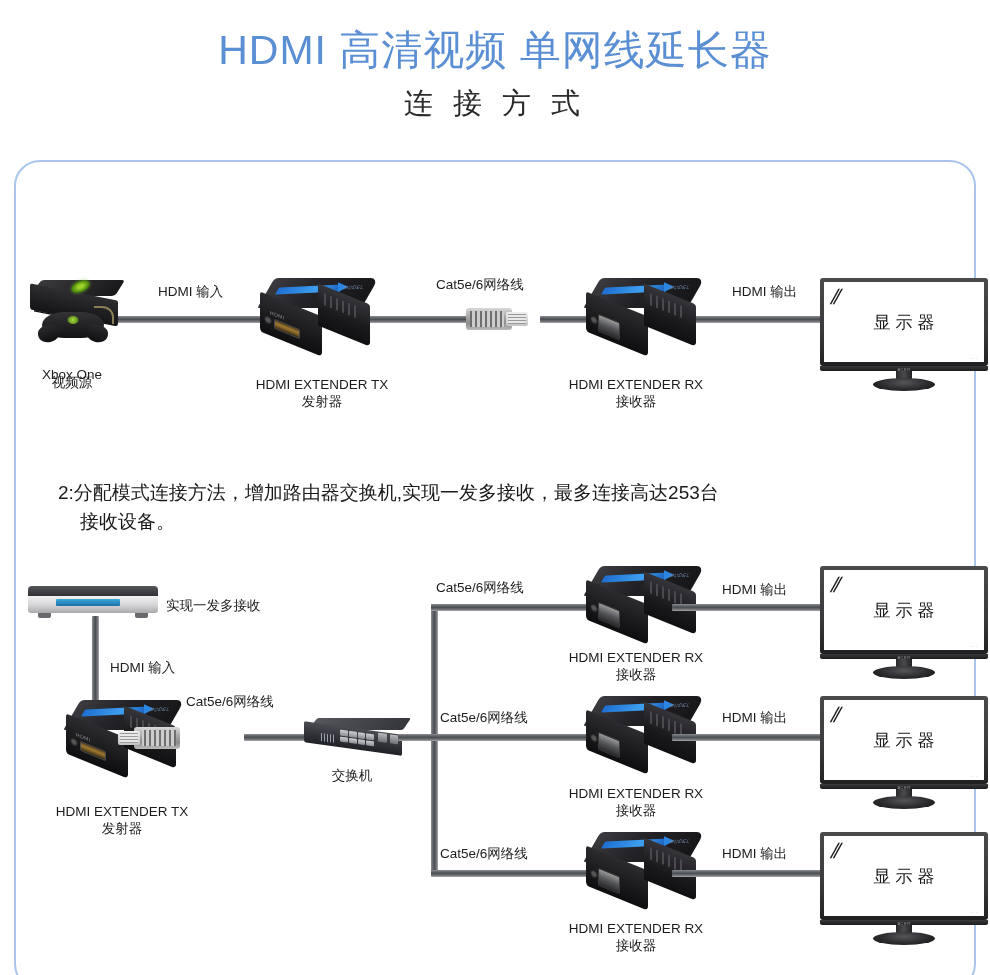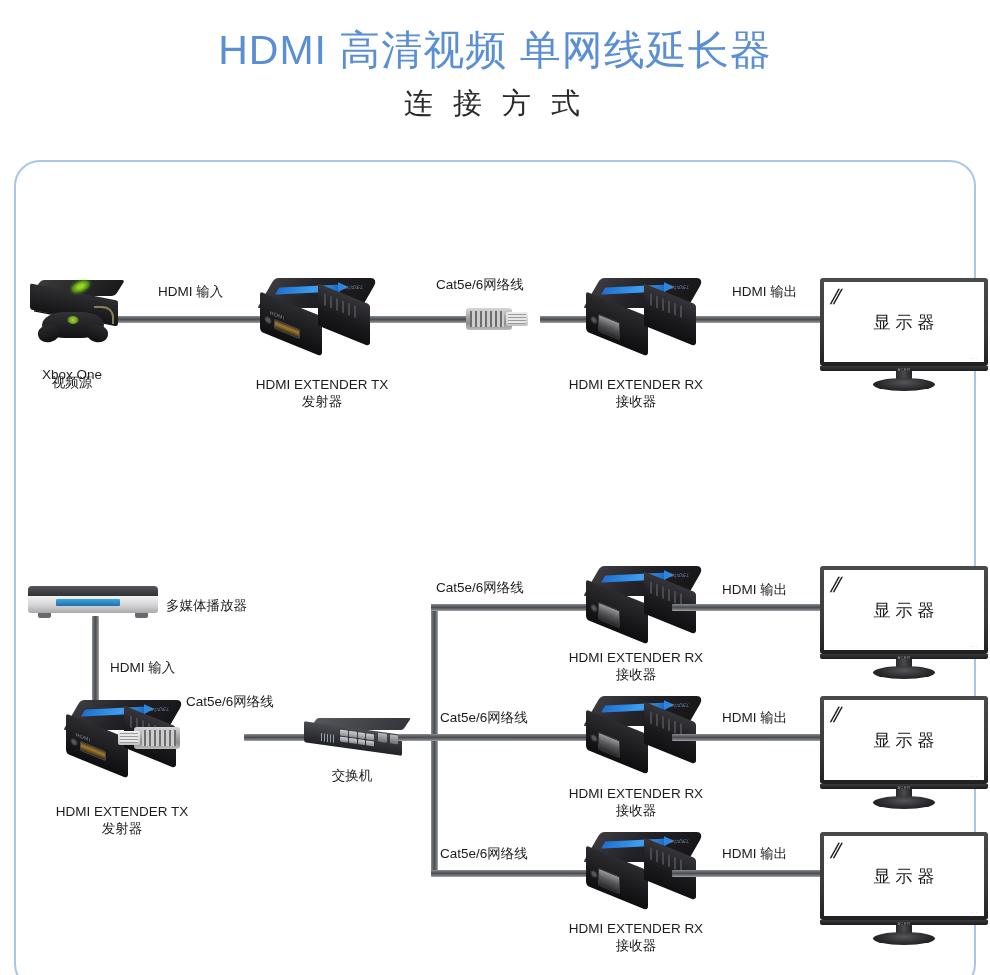--- a/index.html
+++ b/index.html
@@ -409,31 +409,35 @@
         <div class="screen-label">显示器</div>
         <div class="brandmark">···</div>
       </div>
     </div>
     <div class="chin"></div>
     <div class="chinlogo">ACER</div>
     <div class="neck"></div>
     <div class="base"></div>
   </div>
 
+  <div class="sec-head" id="sec2-head">
+    <span>2:分配模式连接方法，增加路由器交换机,实现一发多接收，最多连接高达253台</span>
+    <span class="l2">接收设备。</span>
+  </div>
 
   <div class="mplayer" style="left:28px; top:586px;">
     <div class="mtop"></div>
     <div class="mbody"></div>
     <div class="mstrip"></div>
     <div class="mfeet">
       <span class="l"></span>
         <span class="r"></span>
     </div>
   </div>
-  <div class="lbl" style="left:166px; top:596px;">多媒体播放器</div>
+  <div class="lbl" style="left:166px; top:596px;">实现一发多接收</div>
 
   <div class="wire-v" style="left:92px; top:616px; height:104px;"></div>
   <div class="lbl" style="left:110px; top:658px;">HDMI 输入</div>
 
   <div class="ext" style="left:64px; top:700px;">
     <div class="top"></div>
     <div class="logo"></div>
     <div class="logo-tip"></div>
     <div class="mini-txt">MODEL</div>
     <div class="front"></div>

